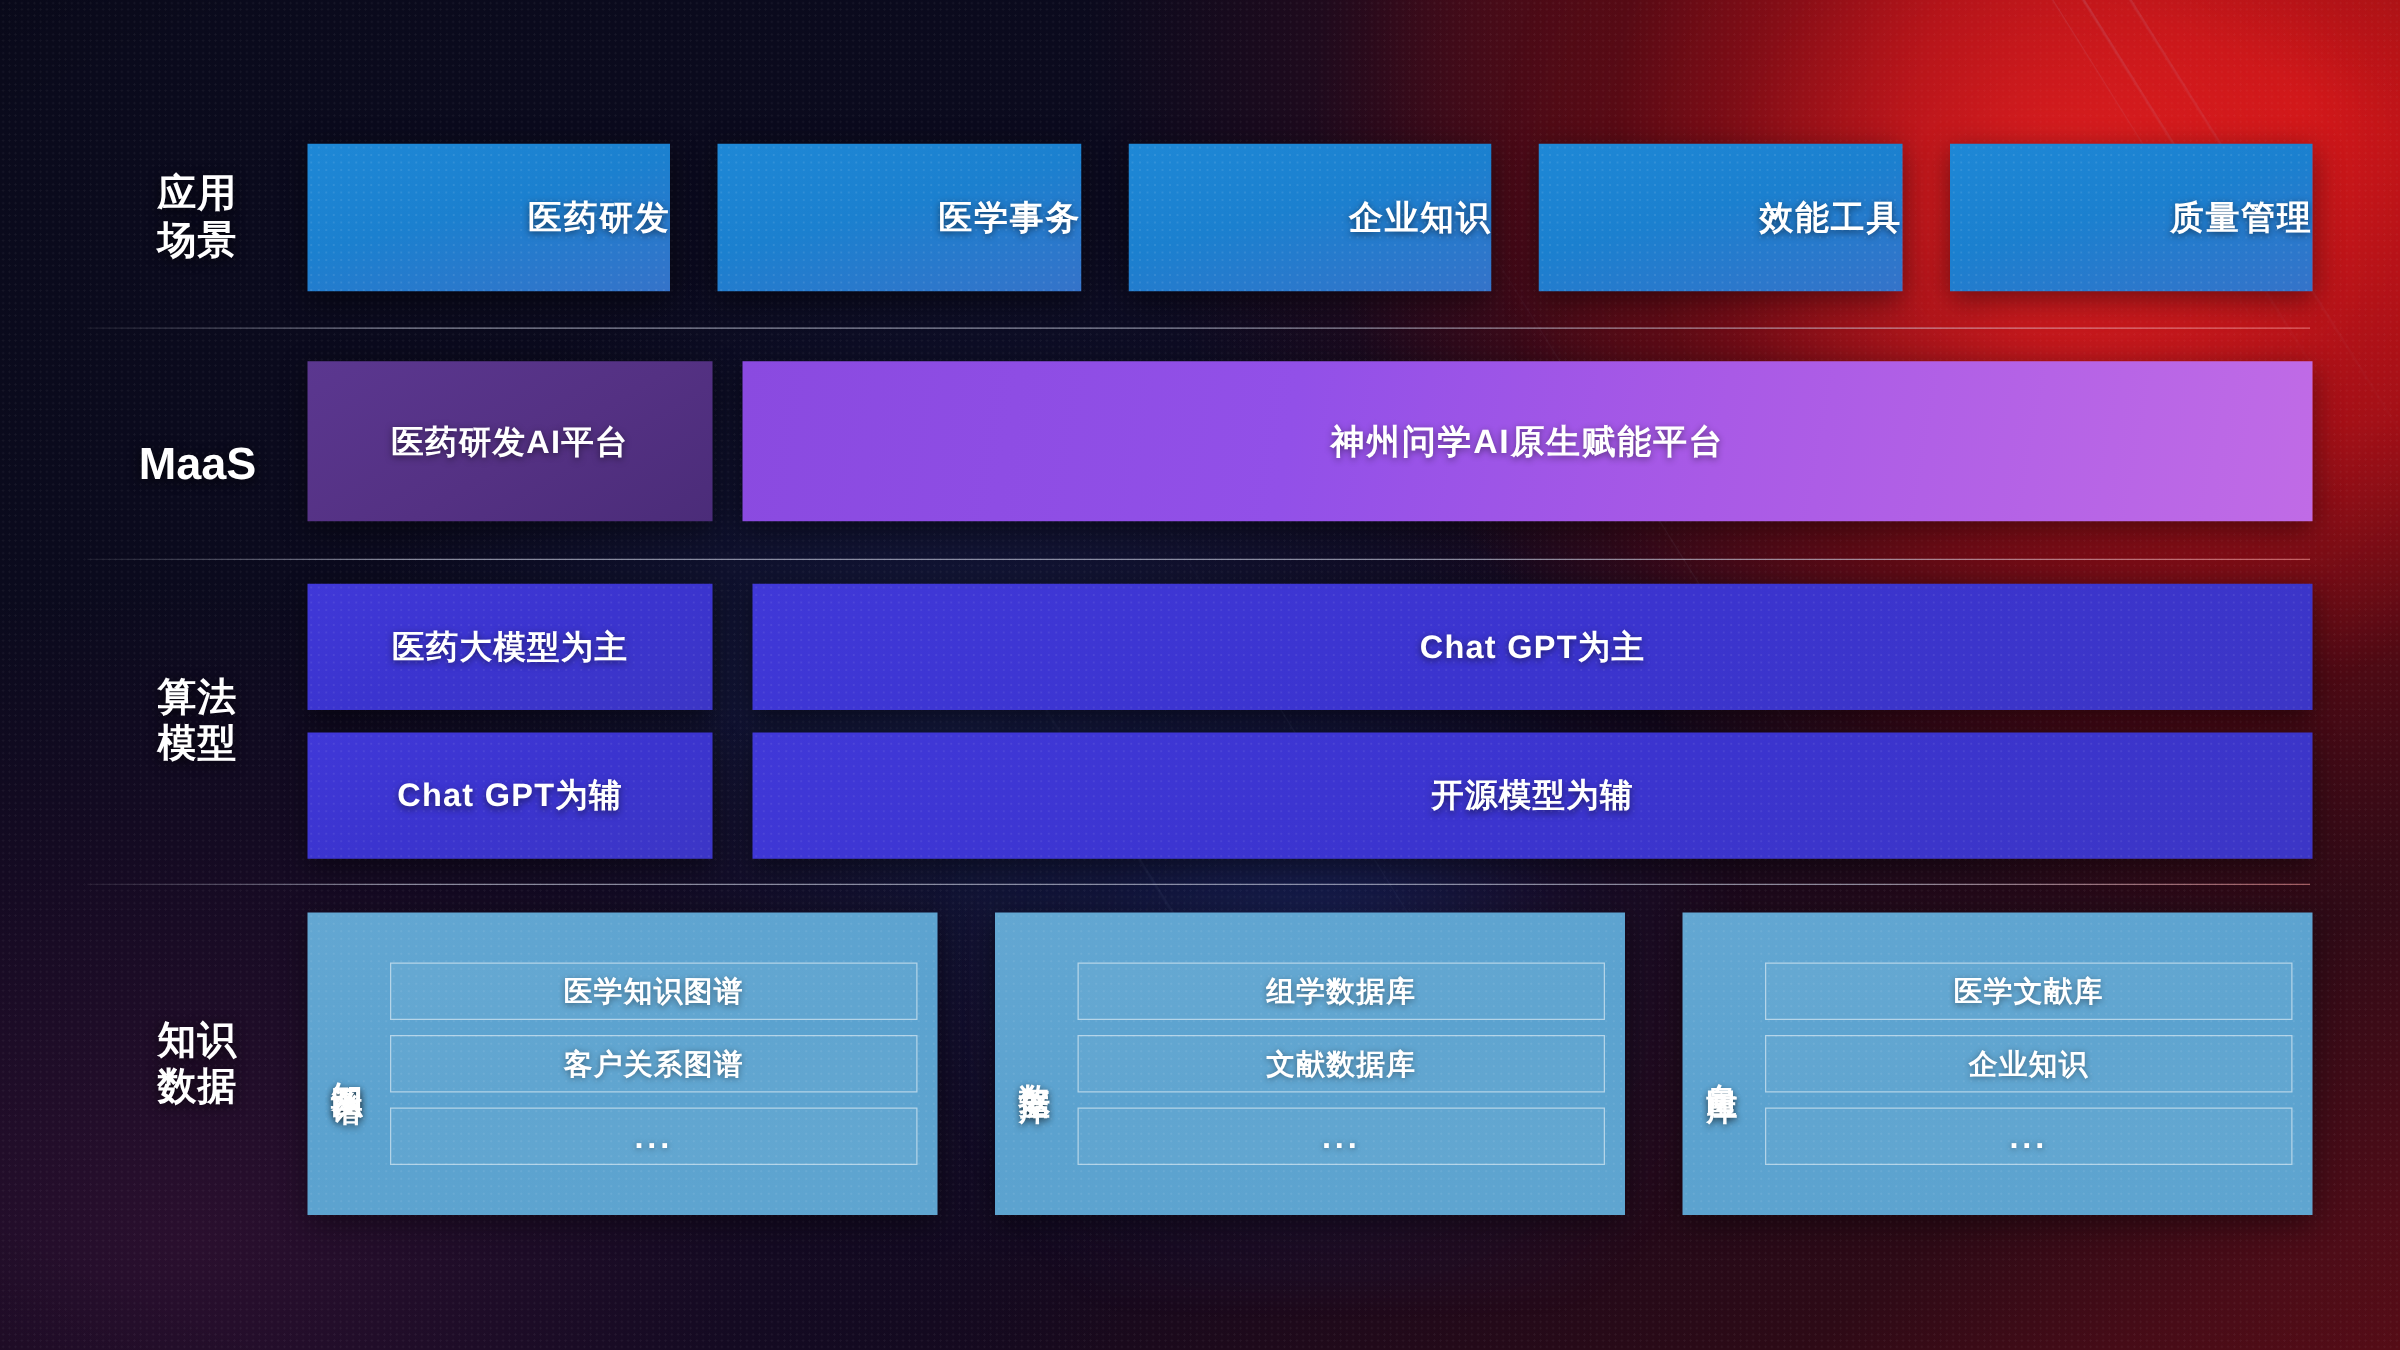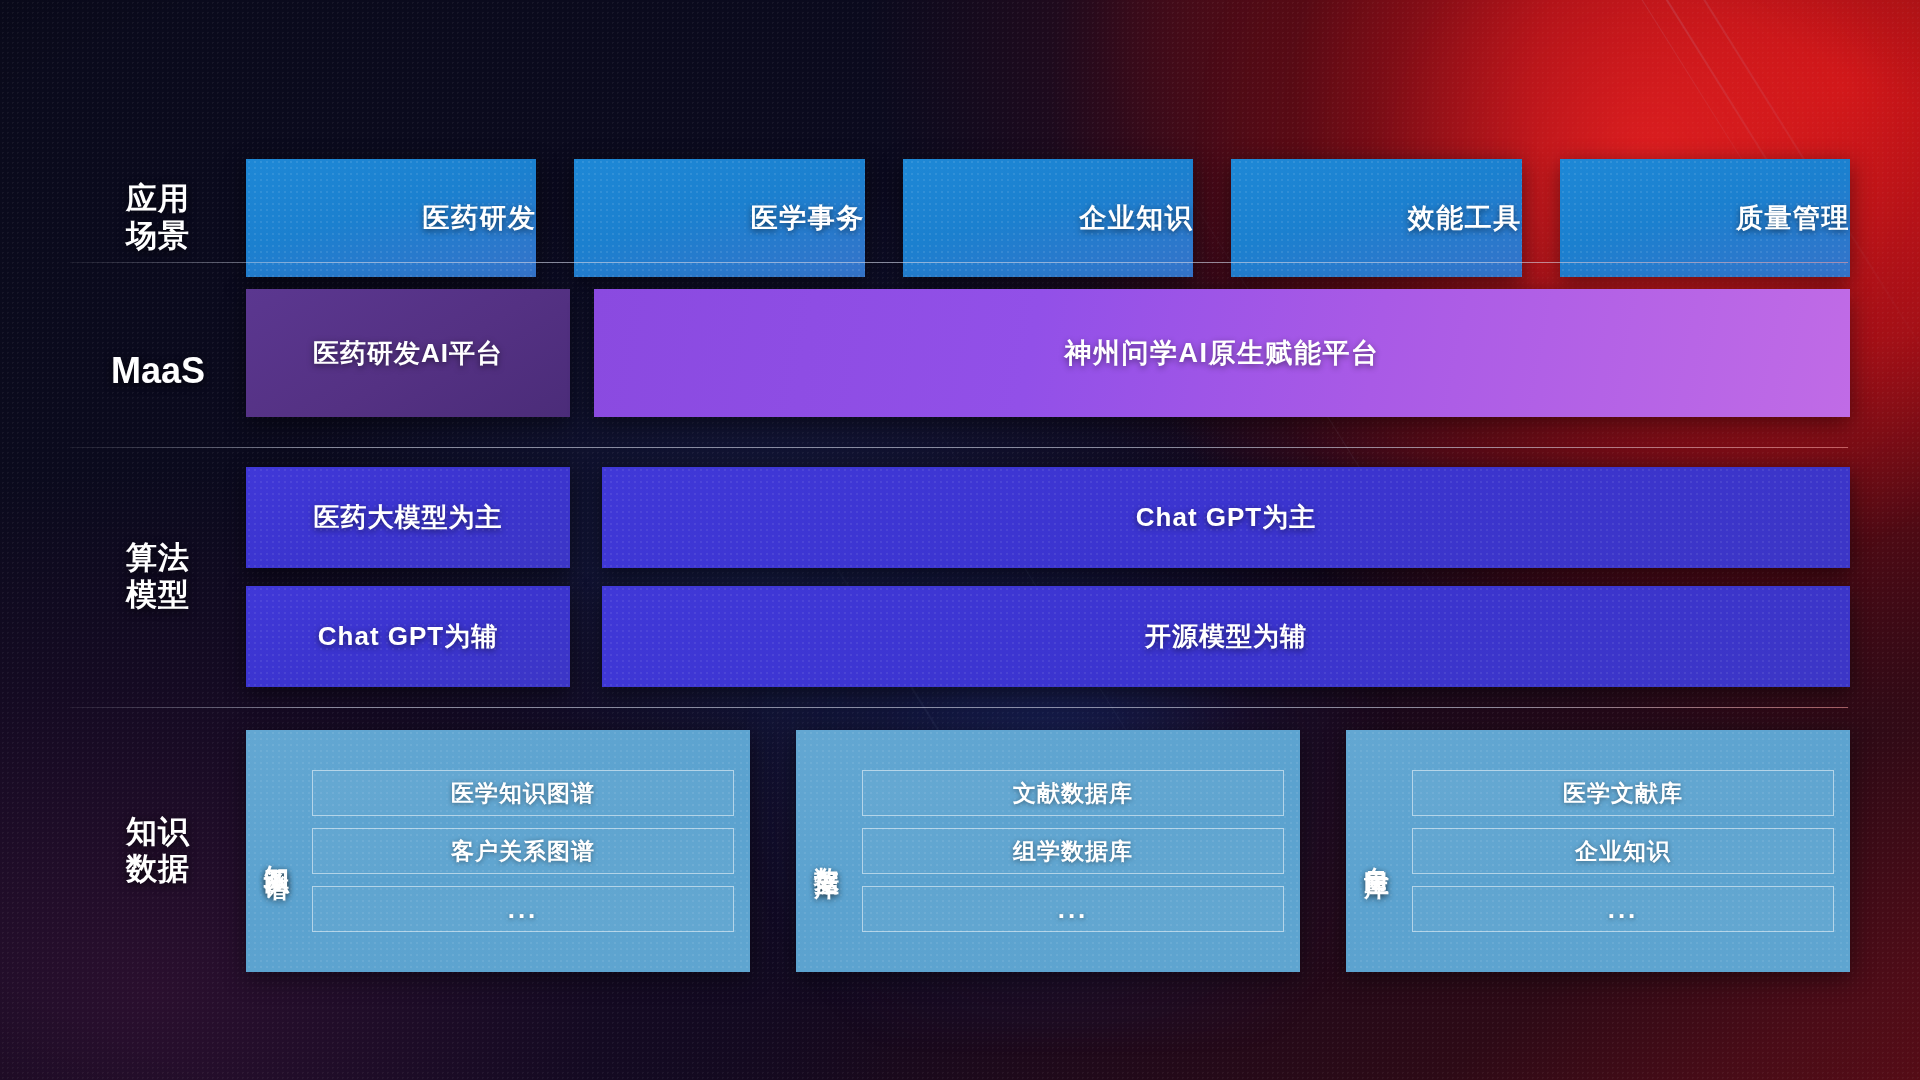--- a/index.html
+++ b/index.html
@@ -156,21 +156,21 @@
   <div class="streak" style="left:1250px;top:-20px;width:760px;height:1px;transform:rotate(58deg);opacity:.40;"></div>
   <div class="streak" style="left:1320px;top:40px;width:820px;height:2px;transform:rotate(58deg);opacity:.35;"></div>
   <div class="streak" style="left:980px;top:420px;width:700px;height:1px;transform:rotate(58deg);opacity:.25;"></div>
   <div class="streak" style="left:760px;top:640px;width:620px;height:1px;transform:rotate(58deg);opacity:.22;"></div>
   <div class="streak" style="left:640px;top:700px;width:560px;height:2px;transform:rotate(58deg);opacity:.18;"></div>
   <div class="vig"></div>
 </div>
 
 <div id="stage">
 
-  <div class="row" style="left:70px; top:128px; width:1780px; height:92px;margin-top:44px;">
+  <div class="row" style="left:70px; top:128px; width:1780px; height:92px;">
     <div class="row-label" style="font-size:31px;">
       <span class="l">应用</span>
       <span class="l">场景</span>
     </div>
     <div class="boxrow" style="flex:1;gap:38px;height:118px;">
       <div class="app-box" style="flex:1;">
         <span>医药研发</span>
       </div>
       <div class="app-box" style="flex:1;">
         <span>医学事务</span>
@@ -255,24 +255,24 @@
           </div>
         </div>
       </div>
 
       <div class="kgroup" style="flex:1;">
         <div class="kgroup-label">
           <span style="writing-mode:vertical-rl;text-orientation:upright;letter-spacing:3px;">数据库</span>
         </div>
         <div class="kgroup-items">
           <div class="kitem">
+            <span>组学数据库</span>
+          </div>
+          <div class="kitem">
             <span>文献数据库</span>
-          </div>
-          <div class="kitem">
-            <span>组学数据库</span>
           </div>
           <div class="kitem dots">
             <span>...</span>
           </div>
         </div>
       </div>
 
       <div class="kgroup" style="flex:1;">
         <div class="kgroup-label">
           <span style="writing-mode:vertical-rl;text-orientation:upright;letter-spacing:3px;">向量库</span>

